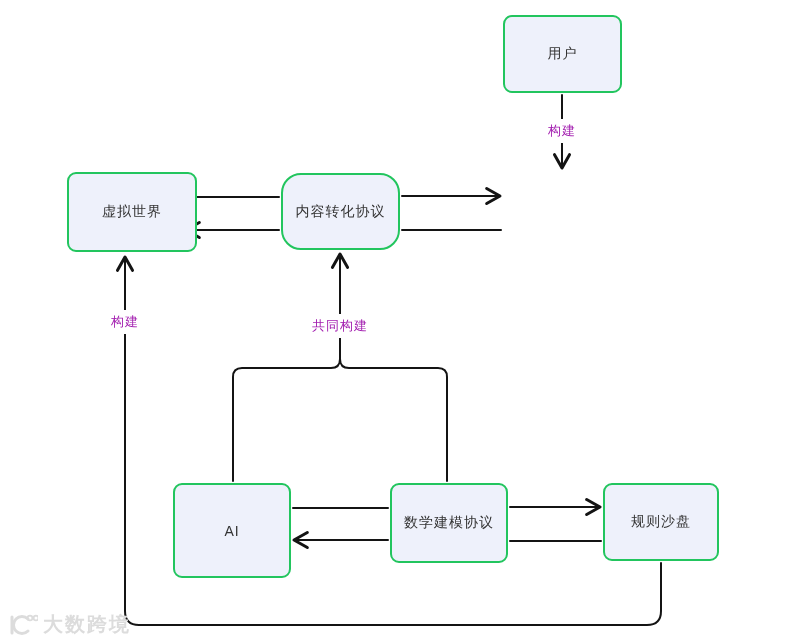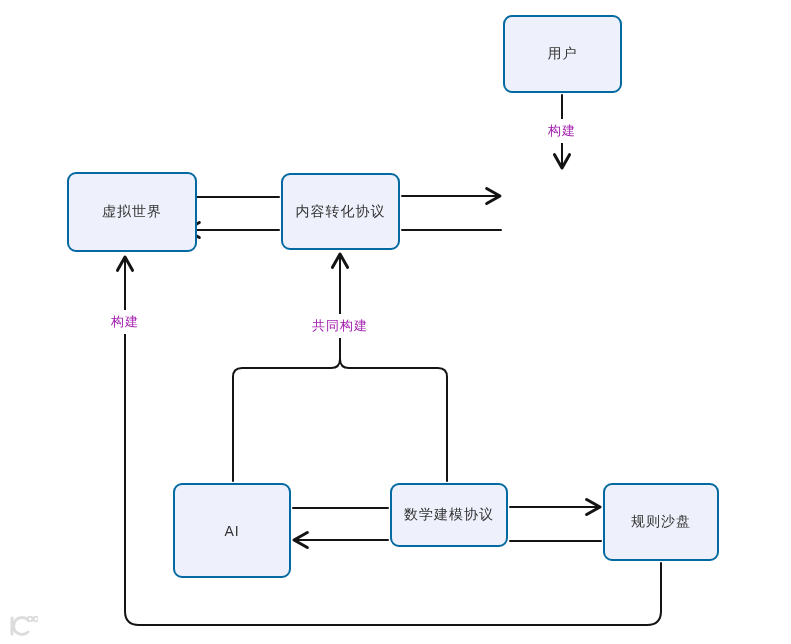--- a/index.html
+++ b/index.html
@@ -7,34 +7,34 @@
     position:relative;
     width:791px;height:644px;
     background:#ffffff;
     overflow:hidden;
     font-family:"Liberation Sans","DejaVu Sans",sans-serif;
   }
   svg.connectors{position:absolute;left:0;top:0;z-index:1;}
   .node{
     position:absolute;z-index:2;
     background:#eef1fb;
-    border:2px solid #0369a1;
+    border:2px solid #22c55e;
     border-radius:9px;
     display:flex;align-items:center;justify-content:center;
     color:#333333;
     font-size:14px;
     letter-spacing:1px;
     box-sizing:border-box;
   }
   #node-user{left:503px;top:15px;width:119px;height:78px;}
   #node-virtual{left:67px;top:172px;width:130px;height:80px;}
-  #node-content{left:281px;top:173px;width:119px;height:77px;}
+  #node-content{left:281px;top:173px;width:119px;height:77px;border-radius:20px;}
   #node-real{left:503px;top:172px;width:119px;height:78px;}
   #node-ai{left:173px;top:483px;width:118px;height:95px;}
-  #node-math{left:390px;top:483px;width:118px;height:64px;}
+  #node-math{left:390px;top:483px;width:118px;height:80px;}
   #node-sandbox{left:603px;top:483px;width:116px;height:78px;}
   .edge-label{
     position:absolute;z-index:3;
     transform:translate(-50%,-50%);
     background:#ffffff;
     padding:3px 4px;
     color:#a21caf;
     font-size:13px;
     letter-spacing:1px;
     white-space:nowrap;
@@ -114,15 +114,16 @@
 
   <div class="watermark">
     <svg width="30" height="24" viewBox="0 0 30 24">
       <g fill="none" stroke="#dcdcdc" stroke-width="3" stroke-linecap="round">
         <path d="M4,4 L4,20"></path>
         <path d="M20,6 A8.5,8.5 0 1 0 20,18"></path>
       </g>
       <circle cx="22" cy="5" r="2.4" fill="none" stroke="#dcdcdc" stroke-width="1.8"></circle>
       <circle cx="28" cy="5" r="2.4" fill="none" stroke="#dcdcdc" stroke-width="1.8"></circle>
     </svg>
+    <span>大数跨境</span>
   </div>
 
 </div>
 
 </body></html>

